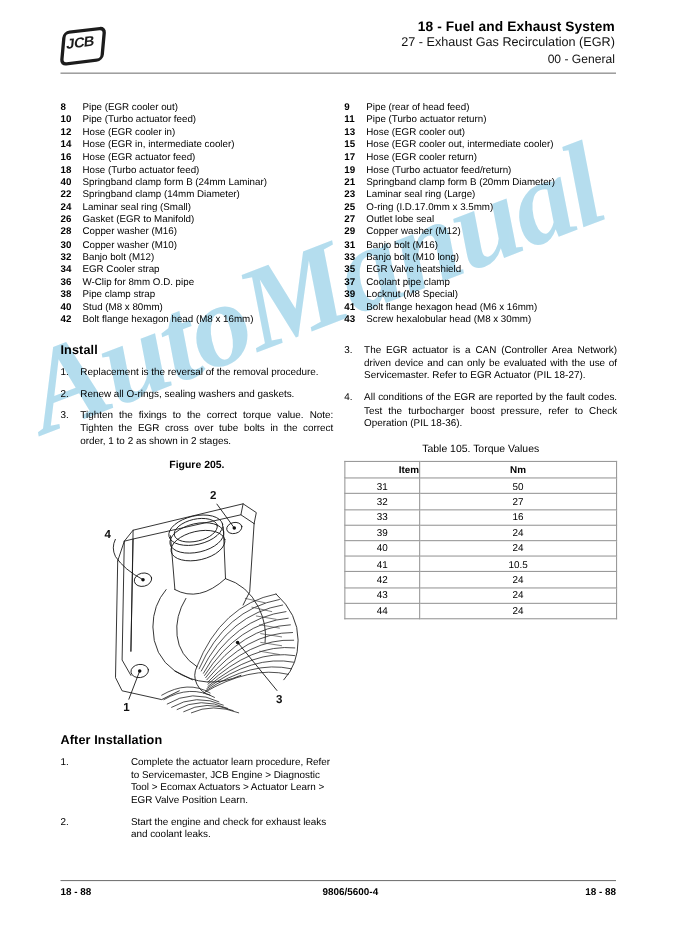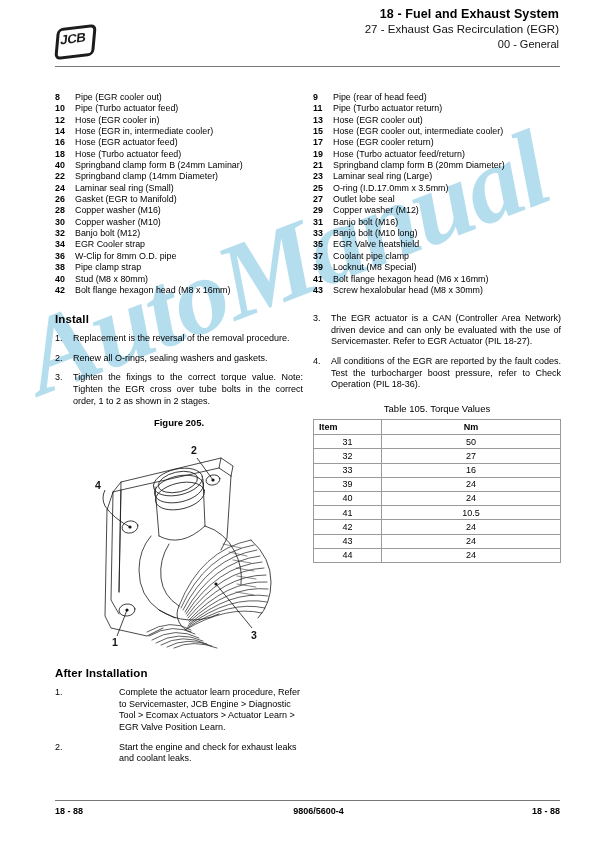--- a/index.html
+++ b/index.html
@@ -75,21 +75,21 @@
     font-weight: bold;
     font-size: 13px;
     line-height: 17px;
     letter-spacing: -0.5px;
     color: #1c1c1c;
     transform: skewX(-12deg) rotate(-7deg);
   }
   .header-titles {
     position: absolute;
     right: 53px;
-    top: 6px;
+    top: 16px;
     text-align: right;
   }
   .header-line1 {
     font-size: 12.5px;
     font-weight: bold;
     color: #000;
     line-height: 16px;
     letter-spacing: 0.1px;
   }
   .header-line2 {
@@ -196,21 +196,21 @@
     text-align: center;
     padding: 1.4px 0 1.8px 0;
     color: #000;
   }
   table.torque th {
     font-weight: bold;
     font-size: 9px;
     padding: 2px 0 2.5px 0;
   }
   table.torque th.item-h, table.torque td.item-c { width: 62px; }
-  table.torque th.item-h { text-align: left; padding-left: 5px; }
+  table.torque th.item-h { text-align: right; padding-left: 5px; }
 
   
   .footer-rule {
     position: absolute;
     left: 55px;
     top: 800px;
     width: 505px;
     height: 1px;
     background: #777;
     z-index: 10;

